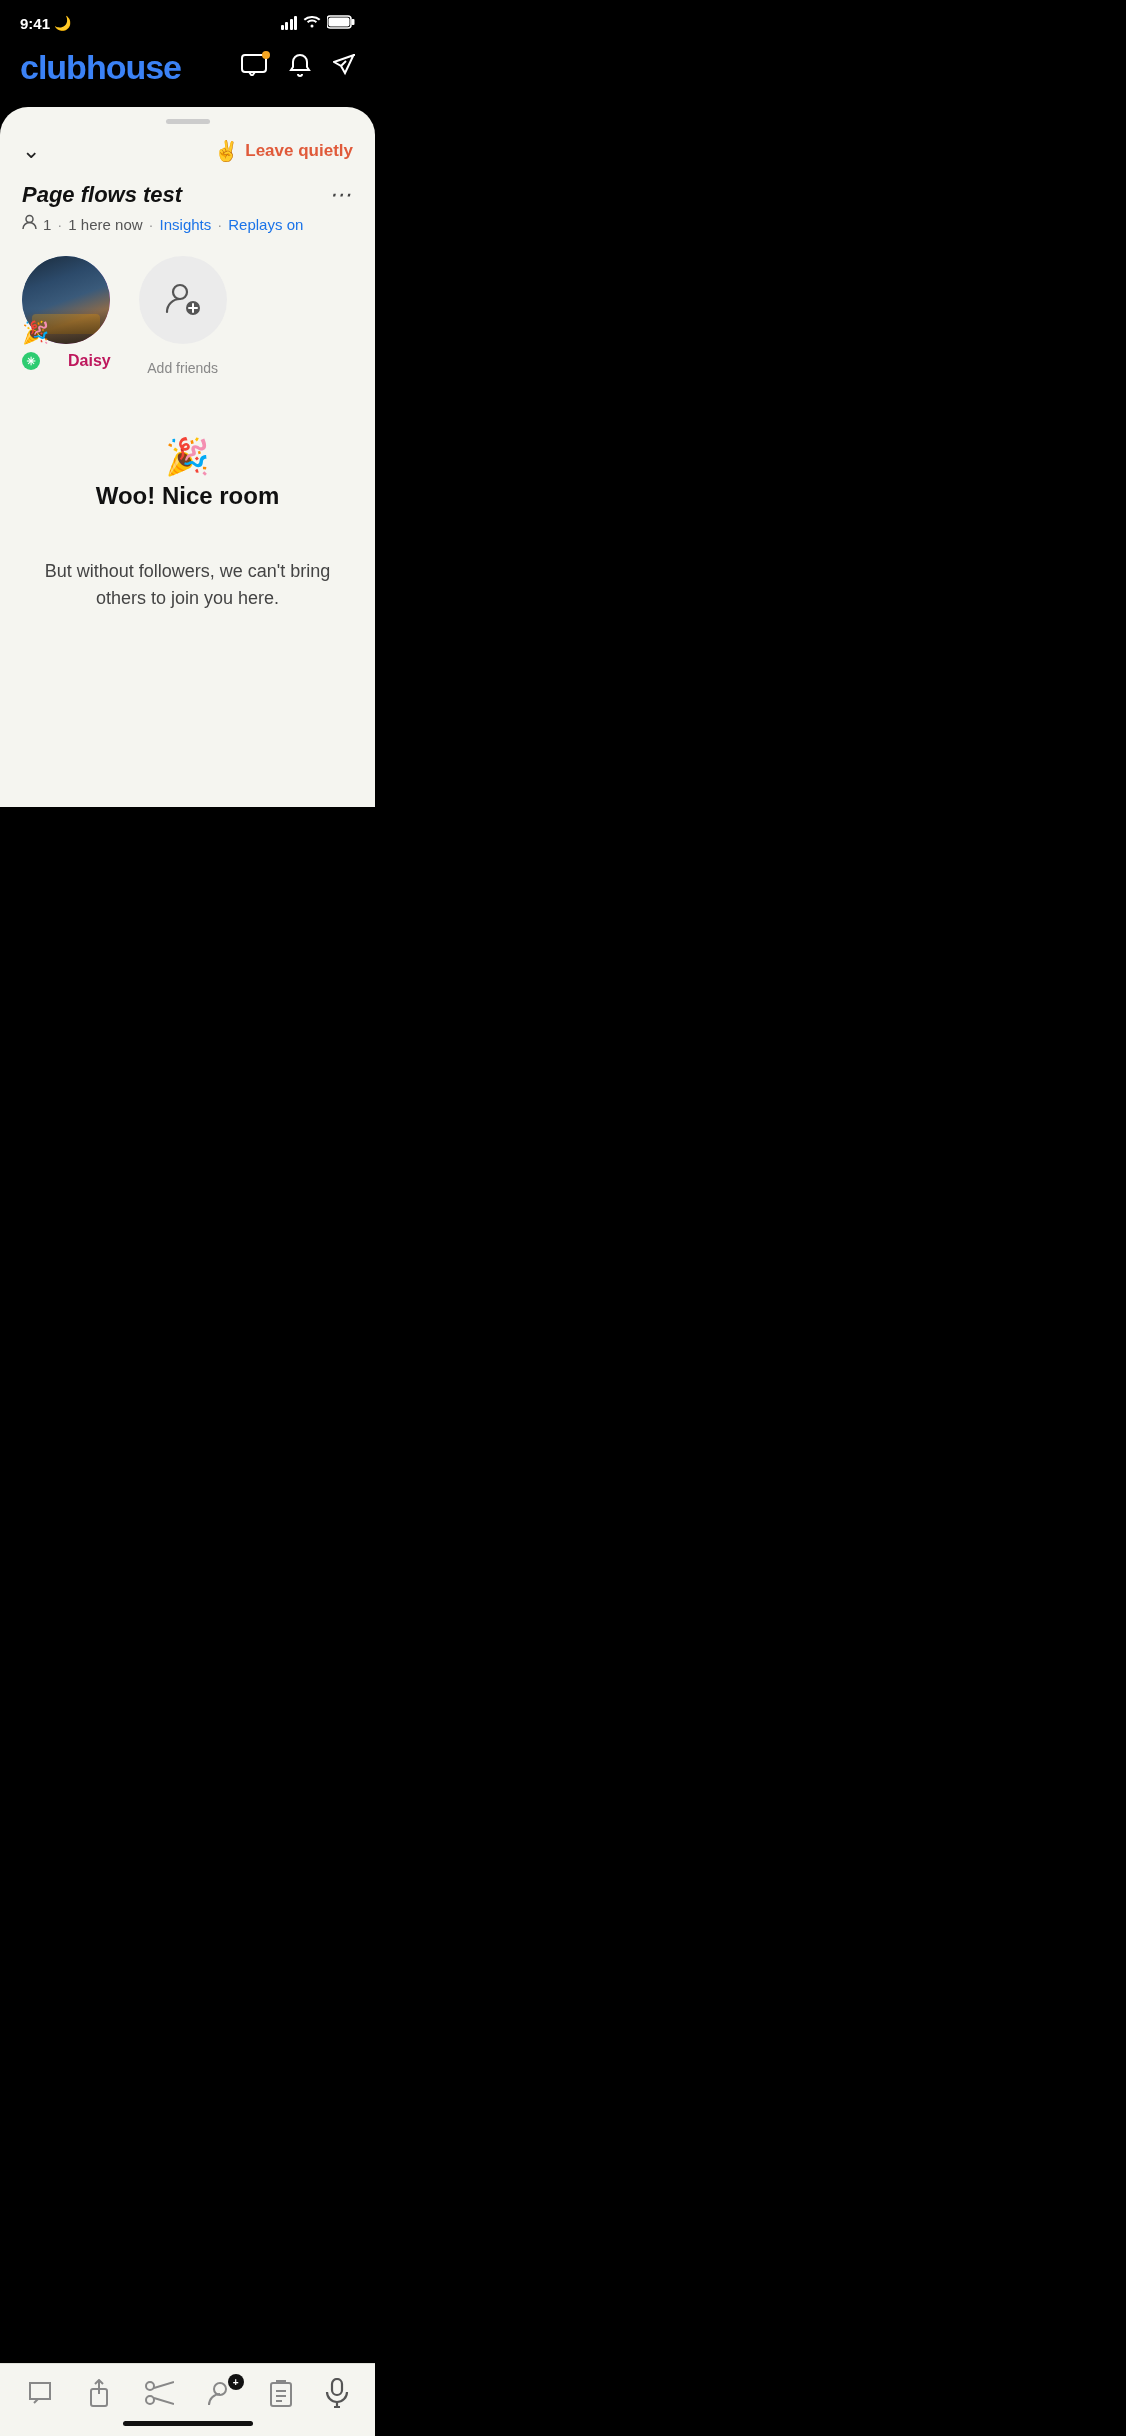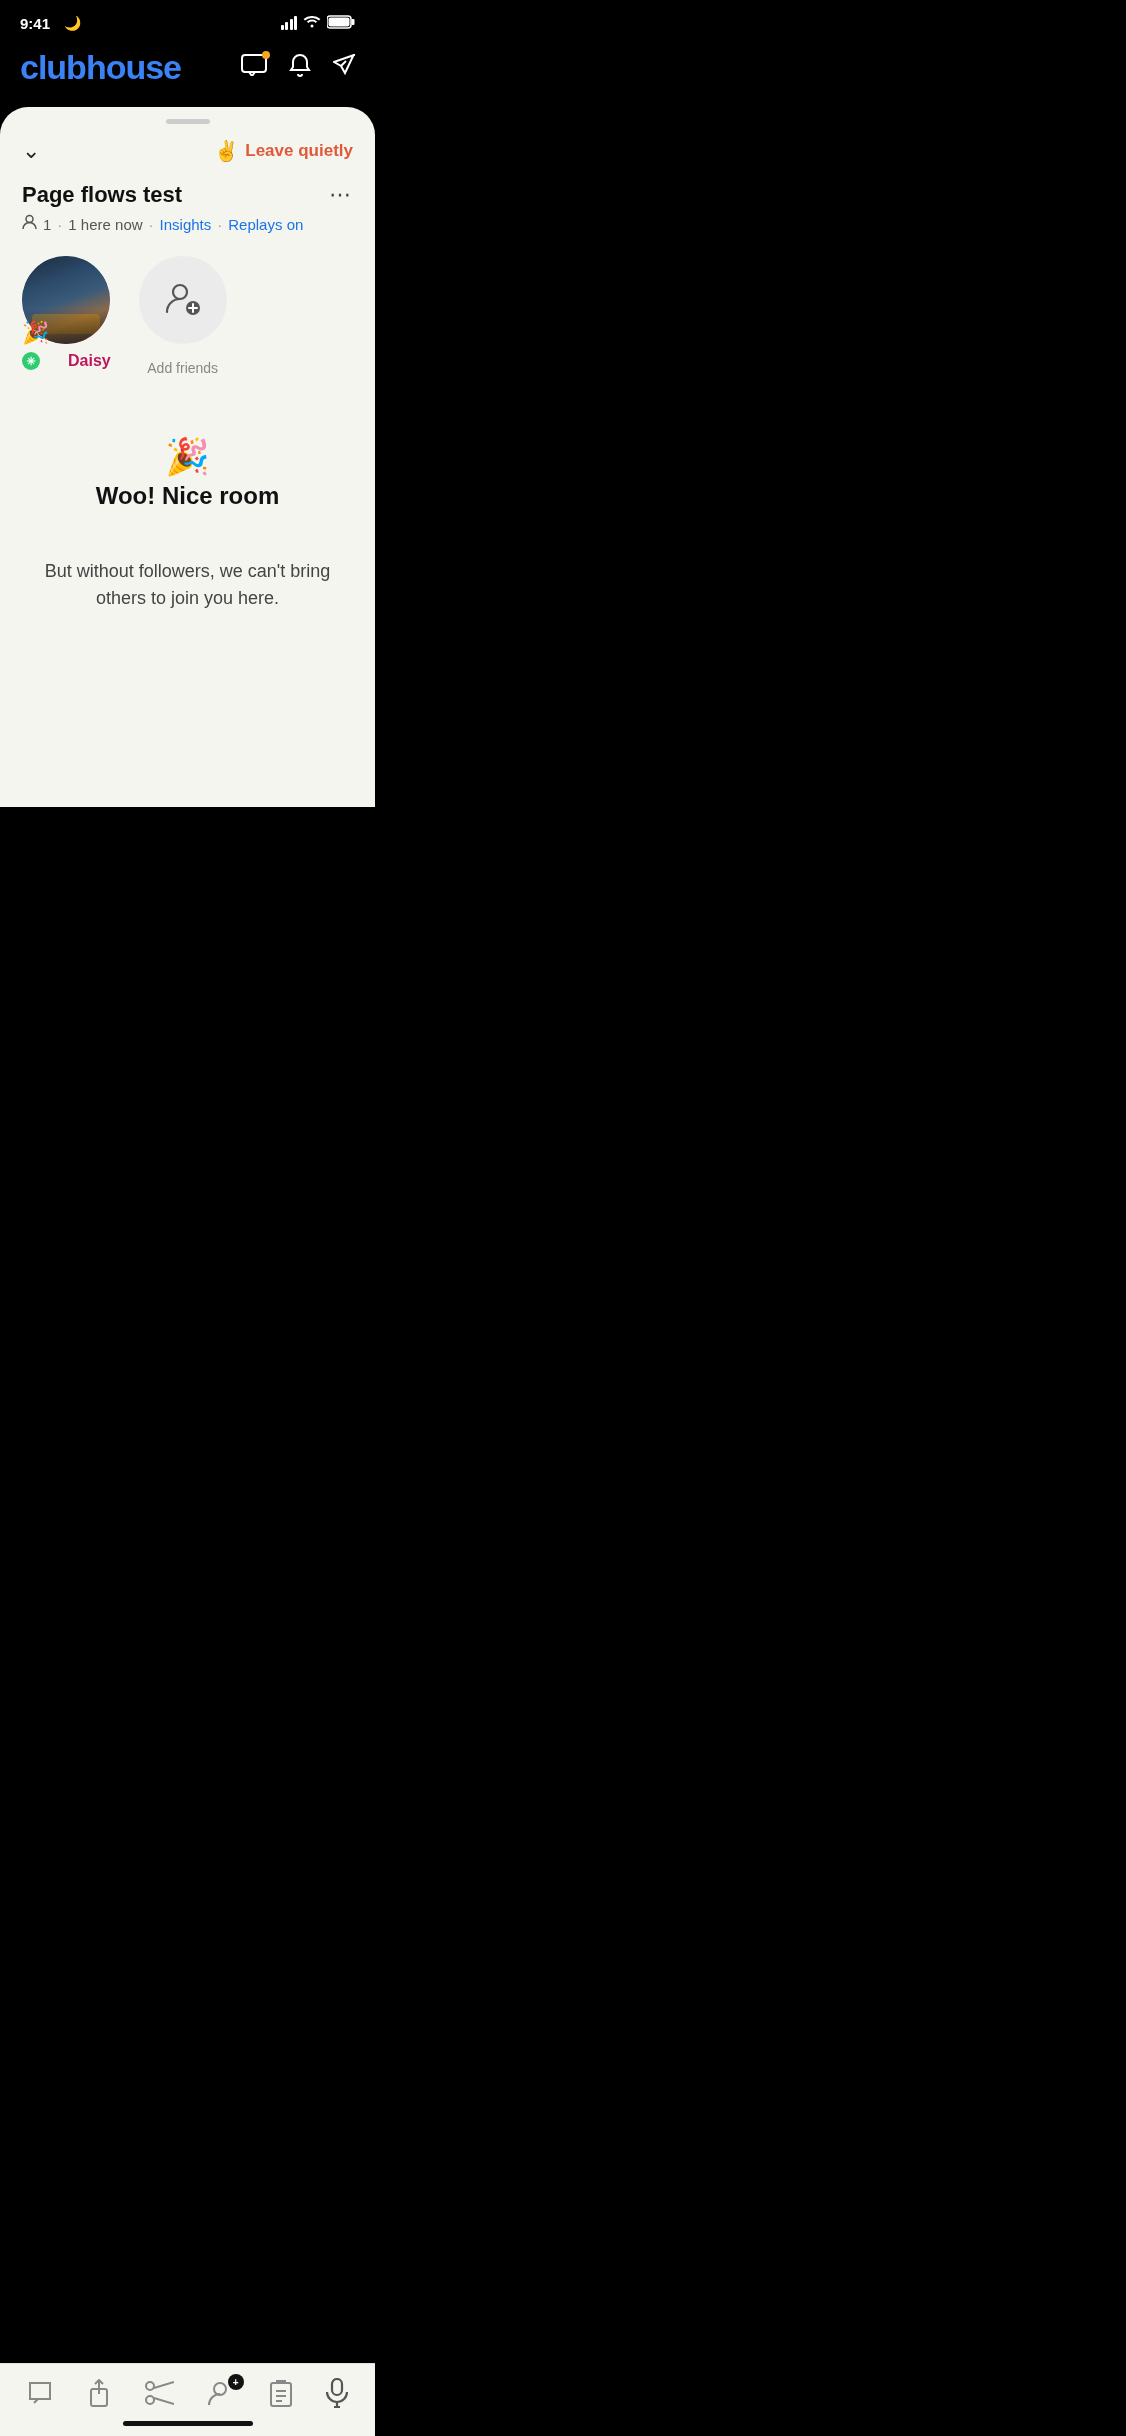--- a/index.html
+++ b/index.html
@@ -17,21 +17,21 @@
     .status-bar {
       background: #000;
       color: #fff;
       display: flex;
       align-items: center;
       justify-content: space-between;
       padding: 14px 20px 8px;
       font-size: 15px;
       font-weight: 600;
     }
-    .status-left { display: flex; align-items: center; gap: 14px; }
+    .status-left { display: flex; align-items: center; gap: 4px; }
     .status-right { display: flex; align-items: center; gap: 6px; }
     .signal-bars { display: flex; align-items: flex-end; gap: 1.5px; }
     .signal-bar {
       background: #fff;
       width: 3px;
       border-radius: 1px;
     }
 
     
     .top-nav {
@@ -109,20 +109,21 @@
     .leave-emoji { font-size: 20px; }
 
     
     .room-info {
       padding: 18px 22px 0;
     }
     .room-title-row {
       display: flex;
       align-items: center;
       justify-content: space-between;
+      font-style: italic;
     }
     .room-title {
       font-size: 22px;
       font-weight: 700;
       color: #111;
     }
     .more-btn {
       font-size: 22px;
       color: #444;
       cursor: pointer;

